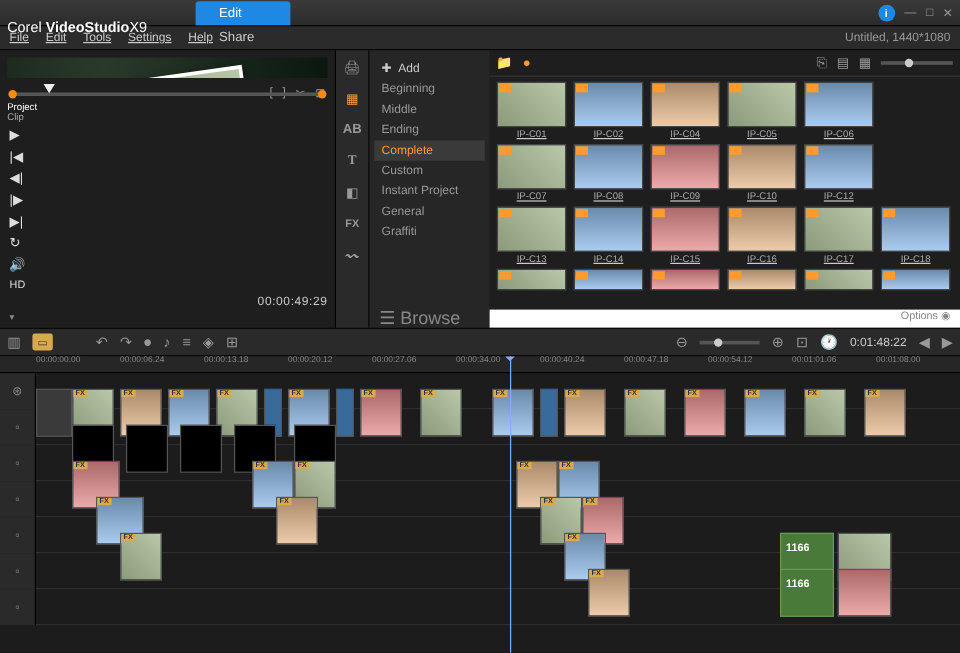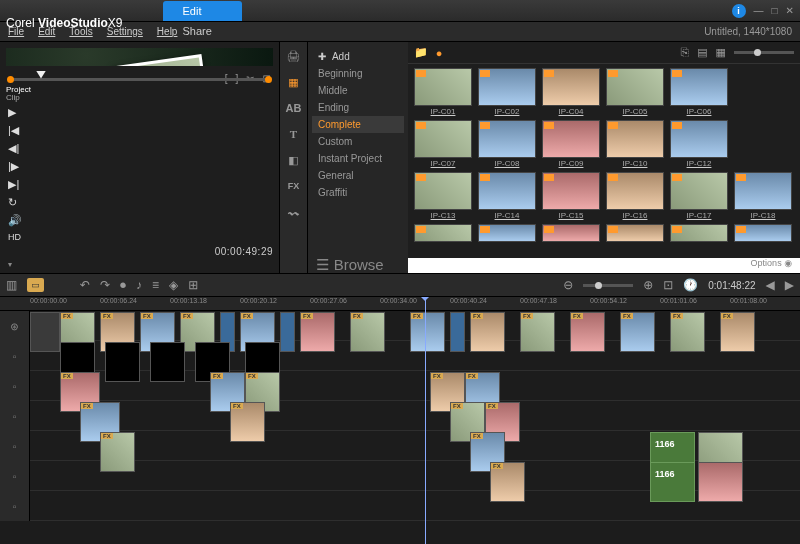--- a/index.html
+++ b/index.html
@@ -59,21 +59,21 @@
 .timeline-tools .tb.ylw { background: #d9a950; color: #333; padding: 2px 4px; border-radius: 2px; font-size: 9px; }
 .timeline-tools .spacer { flex: 1; }
 .timeline-tools .zslider { width: 50px; height: 3px; background: #555; position: relative; }
 .timeline-tools .zslider::after { content:''; width:7px; height:7px; background:#ccc; border-radius:50%; position:absolute; top:-2px; left:12px; }
 .timeline-tools .tc2 { font-size: 10px; color: #ccc; }
 .timeline { flex: 1; background: #1c1c1c; position: relative; height: 247px; }
 .ruler { height: 14px; background: #262626; display: flex; font-size: 7px; color: #888; padding-left: 30px; border-bottom: 1px solid #000; position: relative; }
 .ruler span { flex: 1; }
 .track-head { position: absolute; left: 0; width: 30px; background: #2a2a2a; border-right: 1px solid #000; display: flex; align-items: center; justify-content: center; color: #888; font-size: 10px; }
 .track { position: absolute; left: 30px; right: 0; border-bottom: 1px solid #2e2e2e; }
-.clip { position: absolute; height: 40px; top: 1px; border: 1px solid #555; background: #3a3a3a; overflow: hidden; }
+.clip { position: absolute; height: 40px; top: 13px; border: 1px solid #555; background: #3a3a3a; overflow: hidden; }
 .clip .fx { position: absolute; top: 0; left: 0; background: #d9a950; color: #333; font-size: 6px; padding: 0 2px; font-weight: bold; }
 .clip-thumb { width: 100%; height: 100%; }
 .clip.black { background: #000; }
 .clip.blue { background: #3a6a9a; }
 .clip.green { background: #4a7a3a; border-color: #6a9a5a; }
 .playhead { position: absolute; top: 0; bottom: 0; width: 1px; background: #88aaff; left: 425px; z-index: 5; }
 .playhead::before { content:''; position:absolute; top:0; left:-4px; border: 4px solid transparent; border-top-color:#88aaff; }
 .tg { background: linear-gradient(45deg,#8a9a7a,#b8c8a8); }
 .tg2 { background: linear-gradient(#6a8aaa,#aaccee); }
 .tg3 { background: linear-gradient(#aa6a6a,#eeaaaa); }

